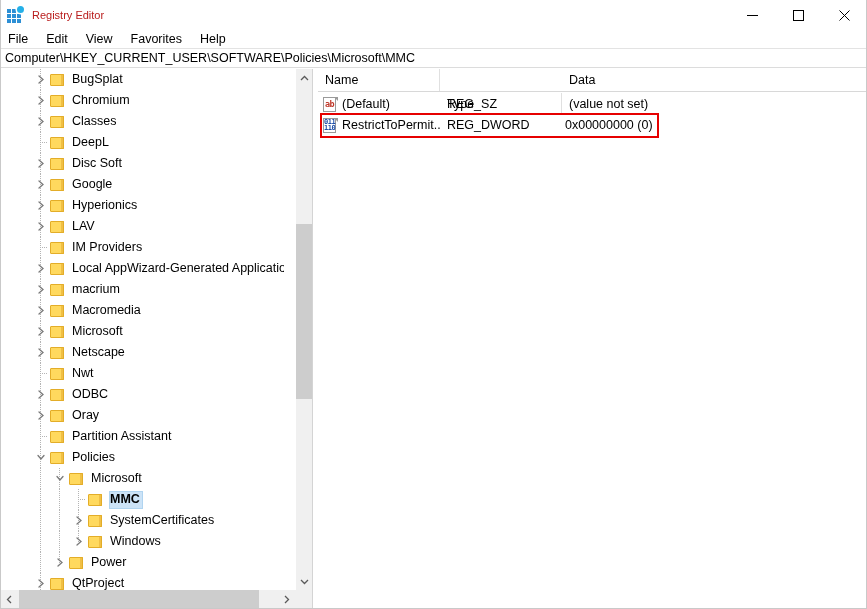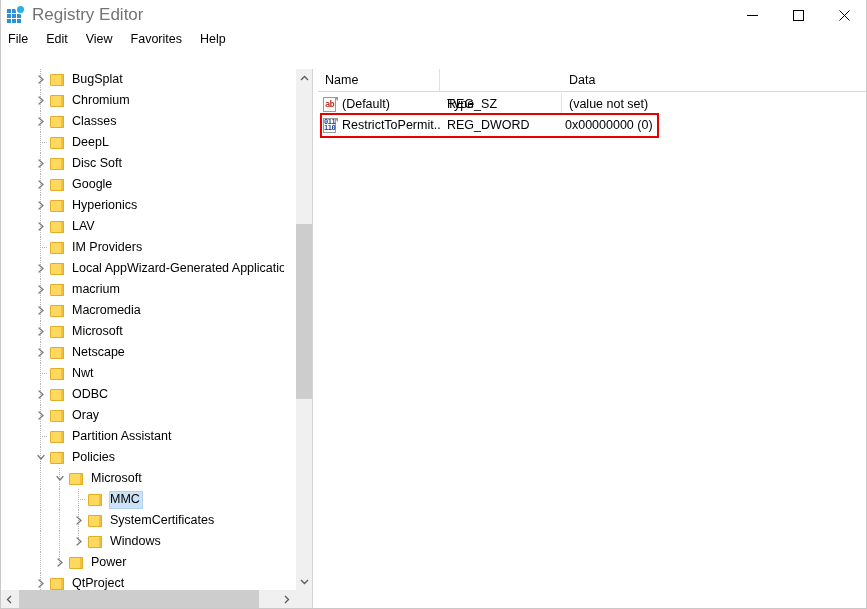--- a/index.html
+++ b/index.html
@@ -54,22 +54,22 @@
   .app-icon .gear {
     position: absolute;
     right: -1px; top: -1px;
     width: 7px; height: 7px;
     background: #24b0e8;
     border-radius: 50%;
     box-shadow: 0 0 0 1.5px #ffffff;
   }
   .title-text {
     margin-left: 9px;
-    font-size: 17px;
-    color: #737373;
+    font-size: 11px;
+    color: #b91c1c;
     line-height: 30px;
     white-space: nowrap;
   }
   .win-controls {
     position: absolute;
     right: 0; top: 0;
     height: 30px;
     display: flex;
   }
   .win-btn {
@@ -186,20 +186,21 @@
     box-sizing: border-box;
   }
   .tree-label {
     padding: 1px 3px 2px 1px;
     line-height: 15px;
   }
   .tree-row.selected .tree-label {
     background: #cce3f7;
     border: 1px solid #b0d4f0;
     padding: 0px 2px 1px 0px;
+    font-weight: bold;
   }
   
   .guide {
     position: absolute;
     top: 0;
     width: 1px; height: 21px;
     background-image: linear-gradient(to bottom, #b4b4b4 1px, transparent 1px);
     background-size: 1px 2px;
   }
   .guide-h {
@@ -396,20 +397,23 @@
   </div>
 
   <div class="menubar" id="menubar">
       <div class="menu-item">File</div>
       <div class="menu-item">Edit</div>
       <div class="menu-item">View</div>
       <div class="menu-item">Favorites</div>
       <div class="menu-item">Help</div>
     </div>
 
+  <div class="addrbar">
+    <div class="addr-text">Computer\HKEY_CURRENT_USER\SOFTWARE\Policies\Microsoft\MMC</div>
+  </div>
 
   <div class="tree-pane">
     <div class="tree-scroll-area" id="tree">
         <div class="tree-row">
           <div class="guide" style="left: 40px;"></div>
           <div style="width: 33px; flex: 0 0 auto; height: 21px;"></div>
           <div class="twisty">
             <svg width="8" height="9" viewBox="0 0 8 9">
               <path d="M2 1 L6 4.5 L2 8" stroke="#7a7a7a" stroke-width="1.3" fill="none" stroke-linecap="round"></path>
             </svg>

